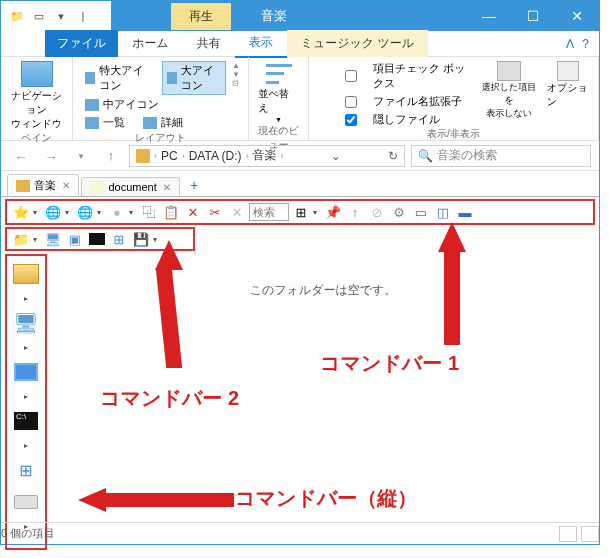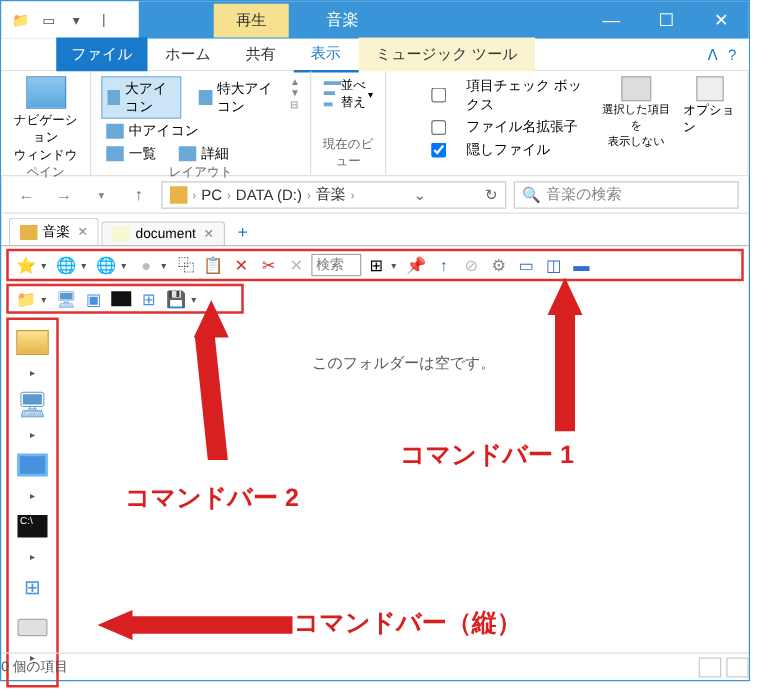--- a/index.html
+++ b/index.html
@@ -26,21 +26,21 @@
 .rgroup { border-right: 1px solid #e0e0e0; padding: 4px 8px; display: flex; flex-direction: column; justify-content: space-between; }
 .rgroup-label { text-align: center; font-size: 10px; color: #666; }
 .rgroup-content { display: flex; gap: 6px; flex: 1; align-items: flex-start; }
 .navpane-btn { display: flex; flex-direction: column; align-items: center; gap: 2px; width: 56px; }
 .navpane-icon { width: 32px; height: 26px; background: linear-gradient(180deg,#8fc6f0,#5aa9e0); border: 1px solid #4a90c8; }
 .layout-grid { display: flex; flex-direction: column; gap: 1px; }
 .layout-row { display: flex; gap: 10px; align-items: center; }
 .layout-opt { display: flex; gap: 4px; align-items: center; padding: 1px 4px; }
 .layout-opt.sel { background: #cce5f6; border: 1px solid #7ab8e0; }
 .lico { width: 14px; height: 12px; background: #6aa8d8; }
-.sortbtn { display: flex; flex-direction: row; align-items: center; width: 40px; }
+.sortbtn { display: flex; flex-direction: column; align-items: center; width: 40px; }
 .sortico { width: 26px; height: 26px; display: flex; flex-direction: column; justify-content: space-around; }
 .sortico div { height: 3px; background: #6aa8d8; }
 .chk-col { display: flex; flex-direction: column; gap: 3px; }
 .chk-item { display: flex; gap: 16px; align-items: center; padding-left: 28px; }
 .chk-item input { width: 12px; height: 12px; }
 
 .addrbar { height: 30px; display: flex; align-items: center; gap: 6px; padding: 0 8px; border-bottom: 1px solid #e0e0e0; }
 .navbtn { width: 24px; height: 24px; border-radius: 50%; display: flex; align-items: center; justify-content: center; font-size: 13px; color: #888; }
 .navbtn.active { color: #666; }
 .breadcrumb { flex: 1; border: 1px solid #ccc; height: 22px; display: flex; align-items: center; padding: 0 6px; gap: 4px; font-size: 12px; }
@@ -127,27 +127,27 @@
 ウィンドウ</span>
         </div>
       </div>
       <div class="rgroup-label">ペイン</div>
     </div>
 
     <div class="rgroup" style="width:176px">
       <div class="rgroup-content">
         <div class="layout-grid">
           <div class="layout-row">
+            <div class="layout-opt">
+                <div class="lico"></div>
+                <span>特大アイコン</span>
+              </div>
             <div class="layout-opt sel">
                 <div class="lico"></div>
                 <span>大アイコン</span>
-              </div>
-            <div class="layout-opt">
-                <div class="lico"></div>
-                <span>特大アイコン</span>
               </div>
           </div>
           <div class="layout-row">
             <div class="layout-opt">
                 <div class="lico"></div>
                 <span>中アイコン</span>
               </div>
           </div>
           <div class="layout-row">
             <div class="layout-opt">
@@ -203,20 +203,21 @@
         <div style="display:flex;flex-direction:column;align-items:center;width:70px">
           <div style="width:24px;height:20px;background:#ddd;border:1px solid #aaa"></div>
           <span style="font-size:9px;text-align:center;white-space:pre-line">選択した項目を
 表示しない</span>
         </div>
         <div style="display:flex;flex-direction:column;align-items:center;width:48px">
           <div style="width:22px;height:20px;background:#eee;border:1px solid #aaa"></div>
           <span style="font-size:10px">オプション</span>
         </div>
       </div>
+      <div class="rgroup-label">表示/非表示</div>
     </div>
   </div>
 
   <div class="addrbar">
     <div class="navbtn">←</div>
     <div class="navbtn">→</div>
     <div class="navbtn" style="font-size:9px">▾</div>
     <div class="navbtn active">↑</div>
     <div class="breadcrumb">
       <div class="bcicon"></div>

